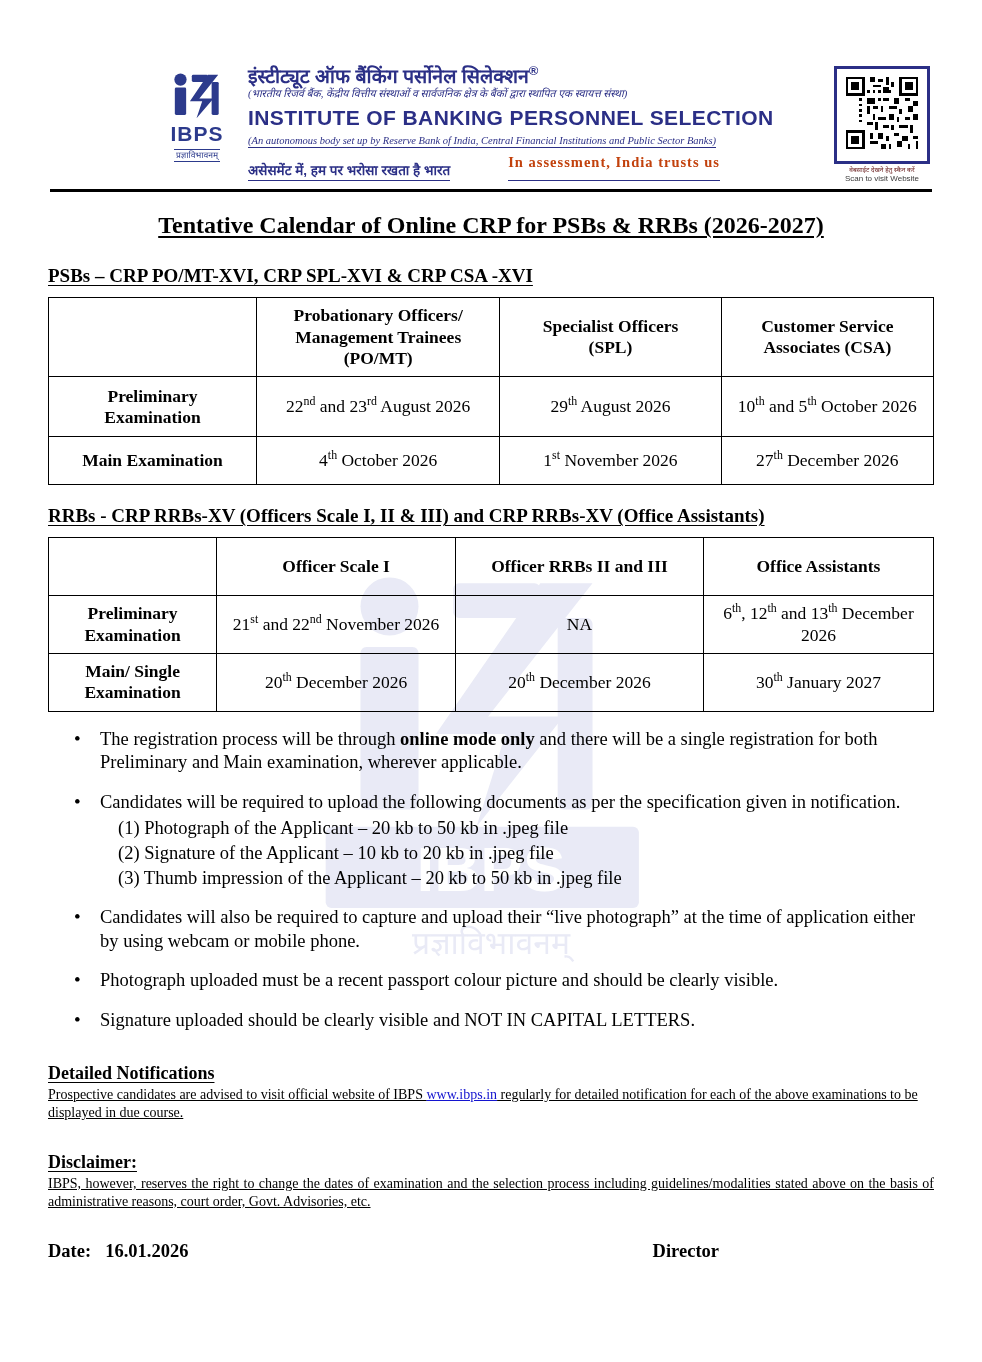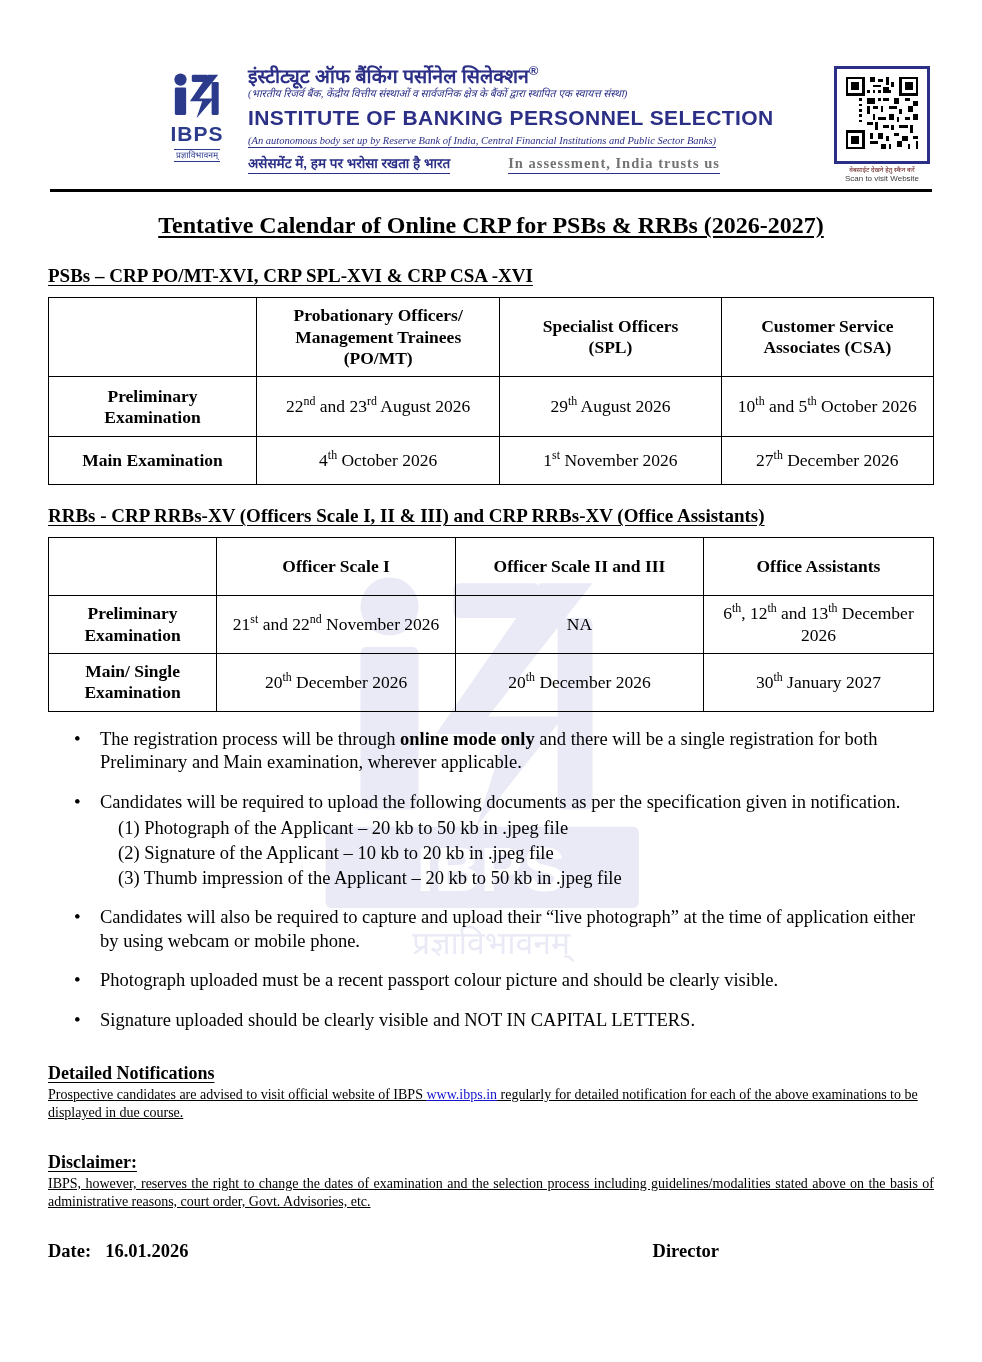--- a/index.html
+++ b/index.html
@@ -138,23 +138,23 @@
     font-weight: bold;
     color: #2b2f86;
     border-bottom: 1.2px solid #2b2f86;
     padding-bottom: 1px;
     white-space: nowrap;
   }
   .tag-eng {
     font-family: "Liberation Serif", serif;
     font-size: 14.5px;
     font-weight: bold;
-    color: #737373;
+    color: #c2410c;
     border-bottom: 1.2px solid #2b2f86;
-    padding-bottom: 1px;
+    padding-bottom: 9px;
     margin-left: 58px;
     letter-spacing: 1px;
     white-space: nowrap;
   }
 
   .qr-block {
     flex: 0 0 96px;
     width: 96px;
     margin-left: 16px;
     margin-top: 4px;
@@ -522,21 +522,21 @@
     <colgroup>
         <col class="c0">
         <col class="c1">
         <col class="c2">
         <col class="c3">
       </colgroup>
     <thead>
       <tr>
         <th></th>
         <th>Officer Scale I</th>
-        <th>Officer Scale II and III</th>
+        <th>Officer RRBs II and III</th>
         <th>Office  Assistants</th>
       </tr>
     </thead>
     <tbody>
       <tr>
         <td class="rowhead">
           <span>Preliminary</span><br>
           <span>Examination</span>
         </td>
         <td>

